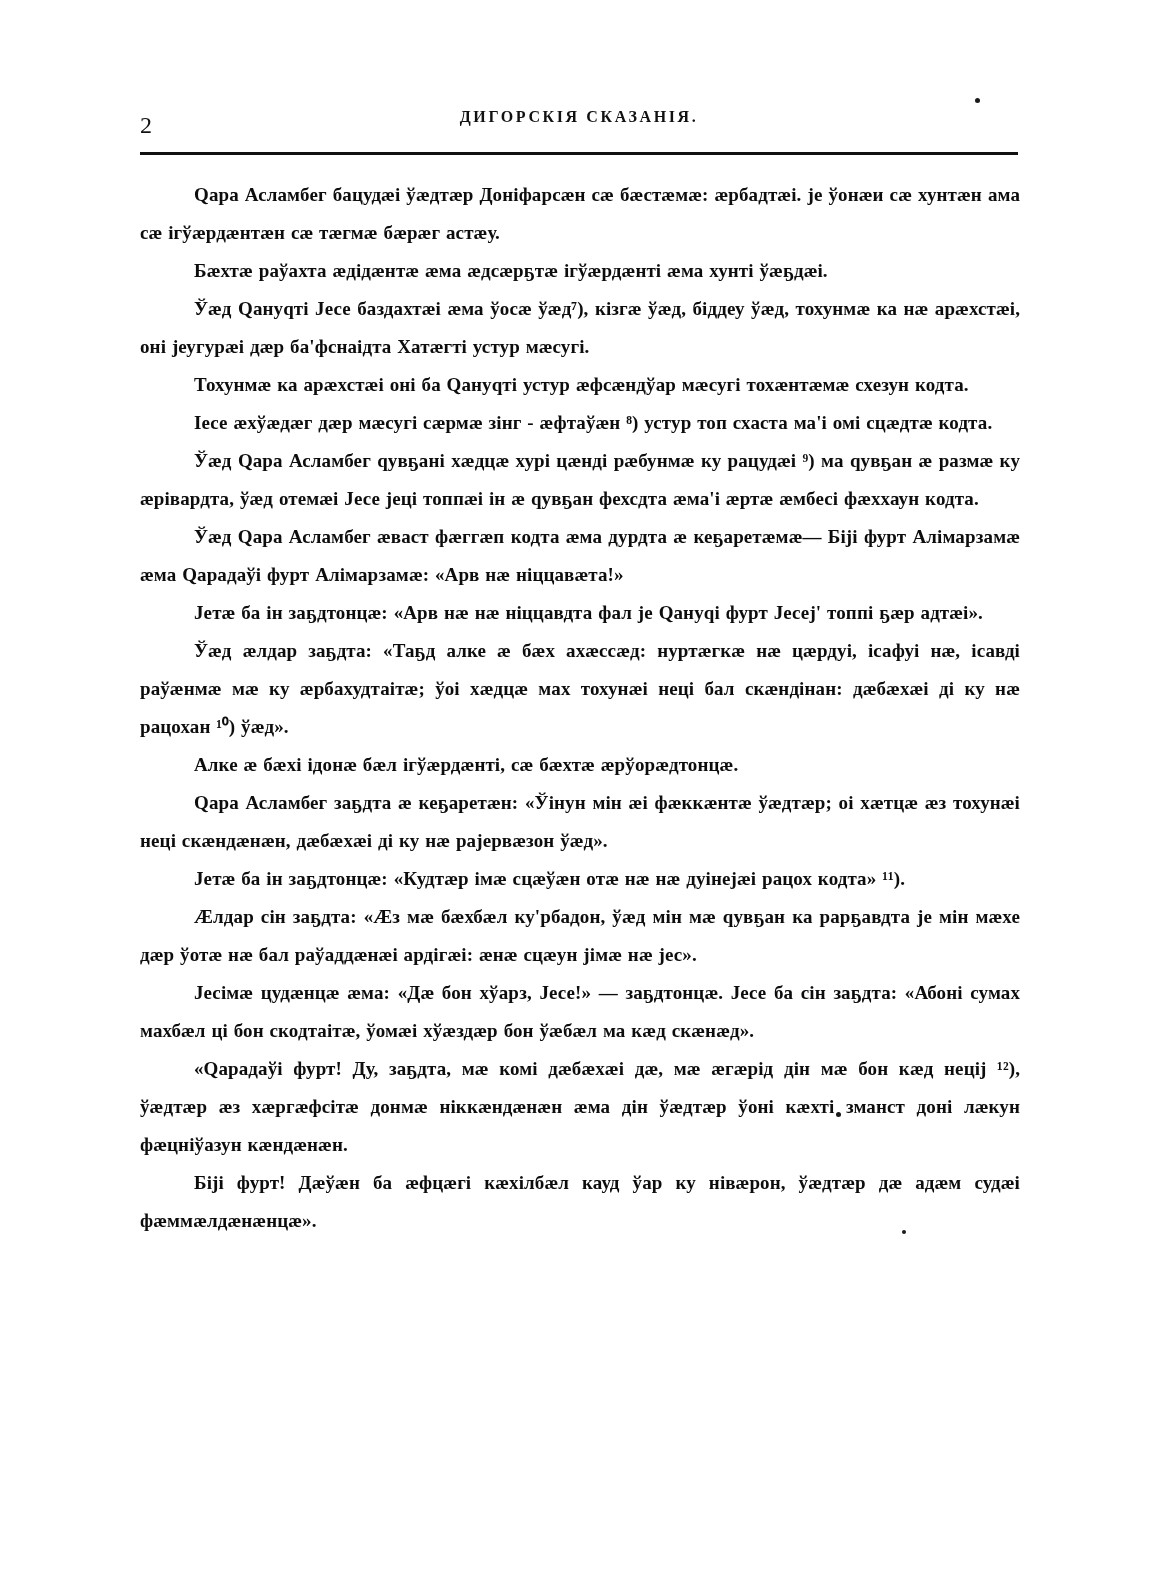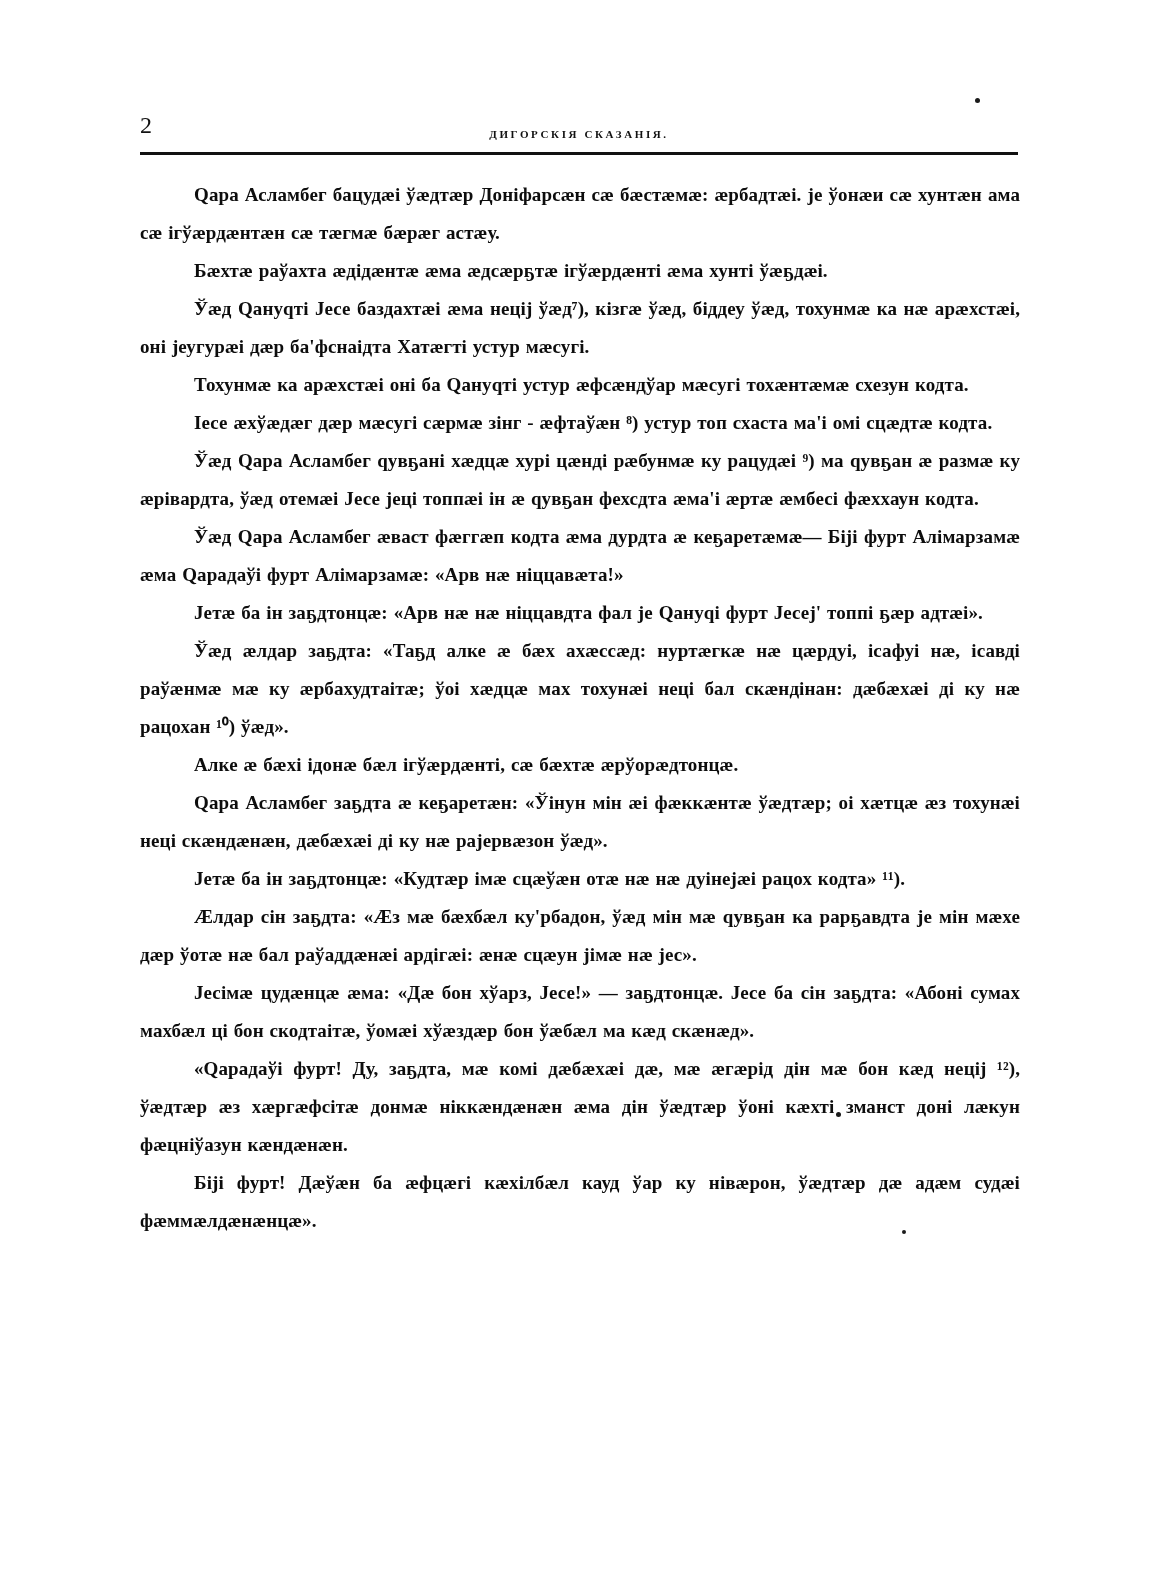--- a/index.html
+++ b/index.html
@@ -30,24 +30,24 @@
     position: absolute;
     left: 0;
     top: 4px;
     font-size: 24px;
     font-family: "Liberation Serif", serif;
     color: #111;
   }
   .running-title {
     position: absolute;
     left: 0;
-    top: 20px;
+    top: 0;
     width: 878px;
     text-align: center;
-    font-size: 11px;
+    font-size: 16px;
     letter-spacing: 2.6px;
     font-weight: bold;
     font-family: "Liberation Serif", serif;
     color: #111;
   }
   .rule {
     position: absolute;
     left: 140px;
     top: 152px;
     width: 878px;
@@ -90,21 +90,21 @@
   <div class="header">
     <div class="page-number">2</div>
     <div class="running-title">ДИГОРСКІЯ СКАЗАНІЯ.</div>
   </div>
 
   <div class="rule"></div>
 
   <div class="body-text">
     <p>Qара Асламбег бацудӕі ўӕдтӕр Доніфарсӕн сӕ бӕстӕмӕ: ӕрбадтӕі. је ўонӕи сӕ хунтӕн ама сӕ ігўӕрдӕнтӕн сӕ тӕгмӕ бӕрӕг астӕу.</p>
     <p>Бӕхтӕ раўахта ӕдідӕнтӕ ӕма ӕдсӕрҕтӕ ігўӕрдӕнті ӕма хунті ўӕҕдӕі.</p>
-    <p>Ўӕд Qануqті Јесе баздахтӕі ӕма неціј ўӕд⁷), кізгӕ ўӕд, біддеу ўӕд, тохунмӕ ка нӕ арӕхстӕі, оні јеугурӕі дӕр ба'фснаідта Хатӕгті устур мӕсугі.</p>
+    <p>Ўӕд Qануqті Јесе баздахтӕі ӕма ўосӕ ўӕд⁷), кізгӕ ўӕд, біддеу ўӕд, тохунмӕ ка нӕ арӕхстӕі, оні јеугурӕі дӕр ба'фснаідта Хатӕгті устур мӕсугі.</p>
     <p>Тохунмӕ ка арӕхстӕі оні ба Qануqті устур ӕфсӕндўар мӕсугі тохӕнтӕмӕ схезун кодта.</p>
     <p>Іесе ӕхўӕдӕг дӕр мӕсугі сӕрмӕ зінг - ӕфтаўӕн ⁸) устур топ схаста ма'і омі сцӕдтӕ кодта.</p>
     <p>Ўӕд Qара Асламбег qувҕані хӕдцӕ хурі цӕнді рӕбунмӕ ку рацудӕі ⁹) ма qувҕан ӕ размӕ ку ӕрівардта, ўӕд отемӕі Јесе јеці топпӕі ін ӕ qувҕан фехсдта ӕма'і ӕртӕ ӕмбесі фӕххаун кодта.</p>
     <p>Ўӕд Qара Асламбег ӕваст фӕггӕп кодта ӕма дурдта ӕ кеҕаретӕмӕ— Біјі фурт Алімарзамӕ ӕма Qарадаўі фурт Алімарзамӕ: «Арв нӕ ніццавӕта!»</p>
     <p>Јетӕ ба ін заҕдтонцӕ: «Арв нӕ нӕ ніццавдта фал је Qануqі фурт Јесеј' топпі ҕӕр адтӕі».</p>
     <p>Ўӕд ӕлдар заҕдта: «Таҕд алке ӕ бӕх ахӕссӕд: нуртӕгкӕ нӕ цӕрдуі, ісафуі нӕ, ісавді раўӕнмӕ мӕ ку ӕрбахудтаітӕ; ўоі хӕдцӕ мах тохунӕі неці бал скӕндінан: дӕбӕхӕі ді ку нӕ рацохан ¹⁰) ўӕд».</p>
     <p>Алке ӕ бӕхі ідонӕ бӕл ігўӕрдӕнті, сӕ бӕхтӕ ӕрўорӕдтонцӕ.</p>
     <p>Qара Асламбег заҕдта ӕ кеҕаретӕн: «Ўінун мін ӕі фӕккӕнтӕ ўӕдтӕр; оі хӕтцӕ ӕз тохунӕі неці скӕндӕнӕн, дӕбӕхӕі ді ку нӕ рајервӕзон ўӕд».</p>
     <p>Јетӕ ба ін заҕдтонцӕ: «Кудтӕр імӕ сцӕўӕн отӕ нӕ нӕ дуінејӕі рацох кодта» ¹¹).</p>
     <p>Ӕлдар сін заҕдта: «Ӕз мӕ бӕхбӕл ку'рбадон, ўӕд мін мӕ qувҕан ка рарҕавдта је мін мӕхе дӕр ўотӕ нӕ бал раўаддӕнӕі ардігӕі: ӕнӕ сцӕун јімӕ нӕ јес».</p>

